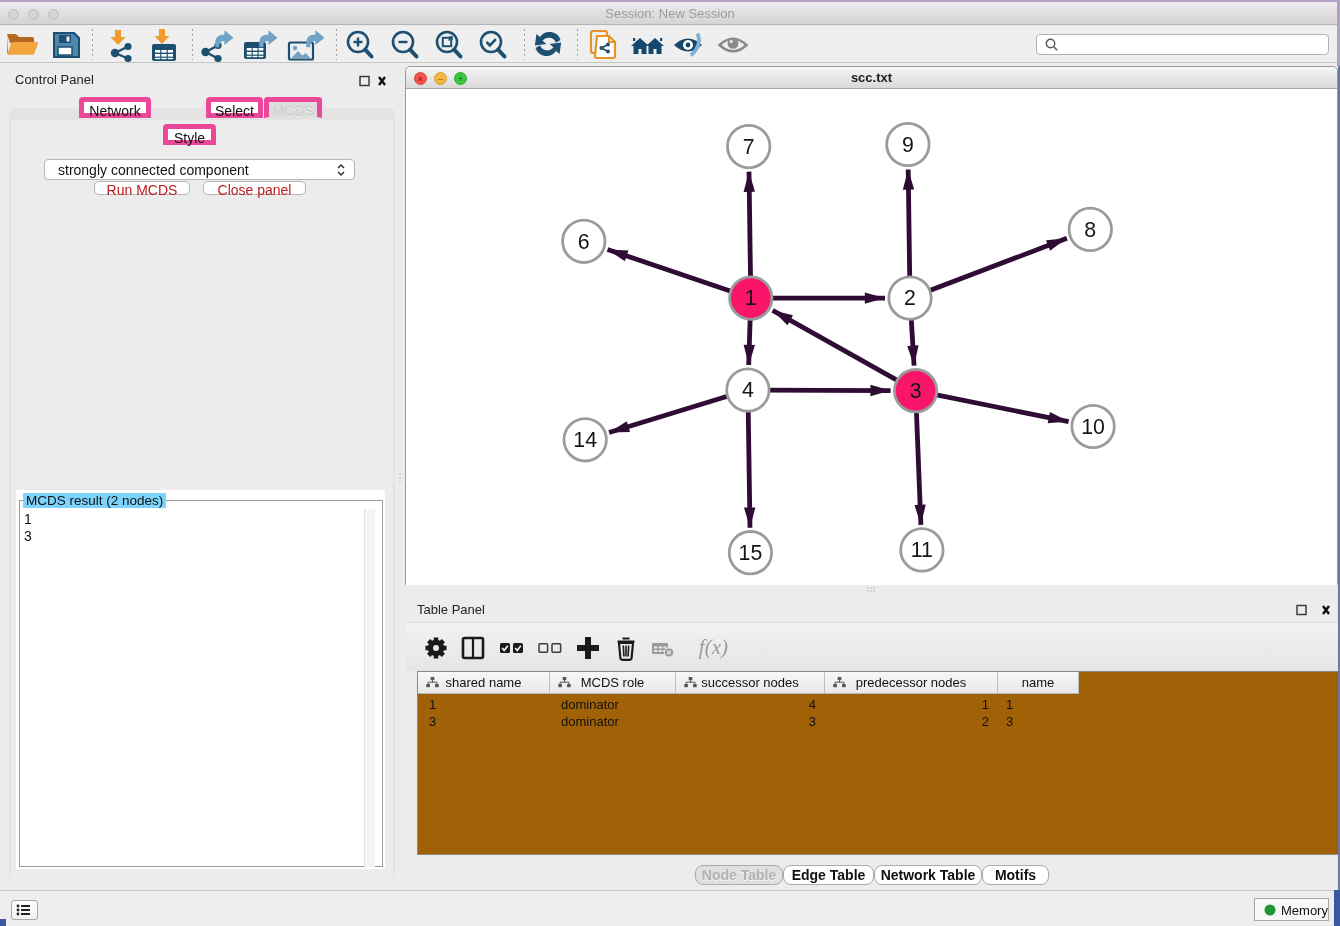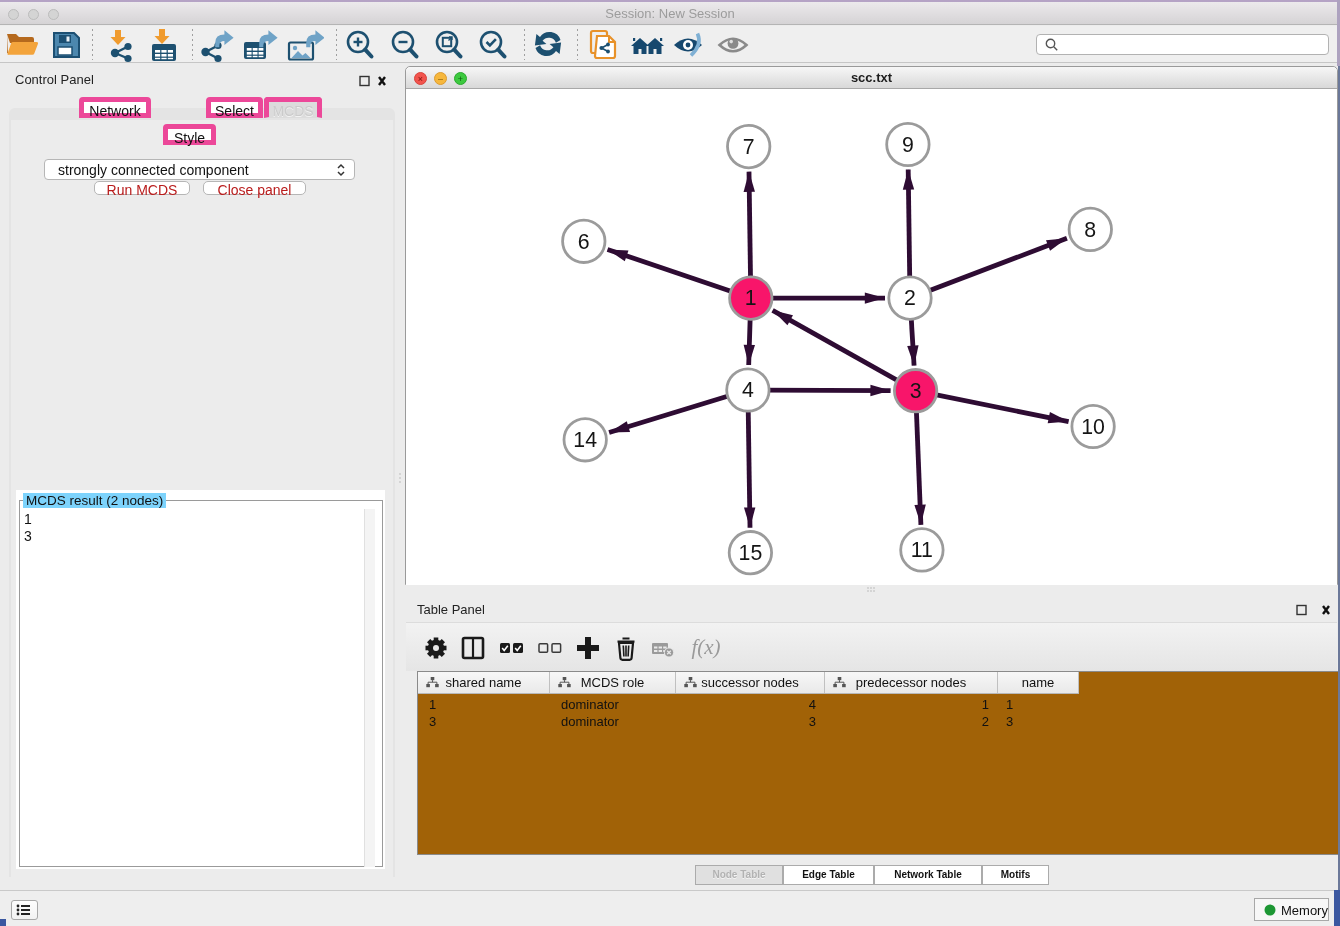--- a/index.html
+++ b/index.html
@@ -10,21 +10,21 @@
   background:linear-gradient(#eeecee,#d5d3d5); border-bottom:1px solid #b4b4b4;text-decoration:underline; }
 #titlebar .purple { position:absolute; left:0; top:0; width:1340px; height:2px; background:#b5a3c5; }
 #titlebar .title { position:absolute; left:0; top:0; width:1340px; text-align:center;
   line-height:27px; font-size:13px; color:#9c9c9c; }
 .tl { position:absolute; top:8.5px; width:11px; height:11px; border-radius:50%; }
 #toolbar { position:absolute; left:0; top:26px; width:1340px; height:37px;
   background:#efefef; border-bottom:1px solid #c6c6c6; }
 .sep { position:absolute; top:3px; height:31px; width:1px;
   background-image:linear-gradient(#9f9f9f 33%, rgba(0,0,0,0) 0%);
   background-size:1px 5px; }
-.ticon { position:absolute; top:0; height:37px; display:flex; align-items:center; justify-content:center; }
+.ticon { position:absolute; top:0; height:37px; display:flex; align-items:center; justify-content:flex-end; }
 #searchbox { position:absolute; left:1036px; top:8px; width:293px; height:21px;
   background:#fff; border:1px solid #b2b2b2; border-radius:4px; }
 
 
 #cp { position:absolute; left:0; top:63px; width:404px; height:827px; background:#ececec; }
 #cp .hdr { position:absolute; left:15px; top:9px; font-size:13px; color:#232323; }
 .tab { position:absolute; top:34px; height:21px; background:#fff; border:5px solid #ec4899;
   font-size:14px; color:#111; text-align:center; line-height:19px;
   border-radius:4px 4px 0 0; }
 #cp-panel { position:absolute; left:9px; top:45px; width:386px; height:769px;
@@ -57,21 +57,21 @@
 #tablepanel .hdr { position:absolute; left:12px; top:5px; font-size:13px; color:#232323; }
 #tp-toolbar { position:absolute; left:1px; top:25px; width:931px; height:49px;
   background:linear-gradient(#f2f2f2,#e5e5e5); border-top:1px solid #dcdcdc; }
 #tp-table { position:absolute; left:12px; top:74px; width:945px; height:184px; background:#a16207; border:1px solid #8a8a8a;padding-left:13px; }
 #tp-header { position:absolute; left:0; top:0; width:661px; height:22px;
   background:linear-gradient(#f7f7f7,#e9e9e9); border-bottom:1px solid #b8b8b8; }
 .hcell { position:absolute; top:0; height:21px; border-right:1px solid #c0c0c0;
   font-size:13px; color:#111; text-align:center; line-height:22px; }
 .trow { position:absolute; font-size:13px; color:#111; height:17px; line-height:17px; }
 .tabb { position:absolute; top:268px; height:20px; background:#fff; border:1px solid #ababab;
-  border-radius:0; font-size:10px; font-weight:700; color:#111; text-align:center; line-height:18px; }
+  border-radius:8px; font-size:14px; font-weight:700; color:#111; text-align:center; line-height:18px; }
 
 
 #statusbar { position:absolute; left:0; top:890px; width:1340px; height:36px;
   background:#eeeeee; border-top:1px solid #c9c9c9; }
 #listbtn { position:absolute; left:11px; top:9px; width:27px; height:20px;
   background:linear-gradient(#fdfdfd,#f2f2f2); border:1px solid #a8a8a8; border-radius:3px; }
 #membtn { position:absolute; left:1254px; top:7px; width:75px; height:23px;
   background:#f7f7f7; border:1px solid #a8a8a8; font-size:13px; color:#111; }
 </style>
 </head>

